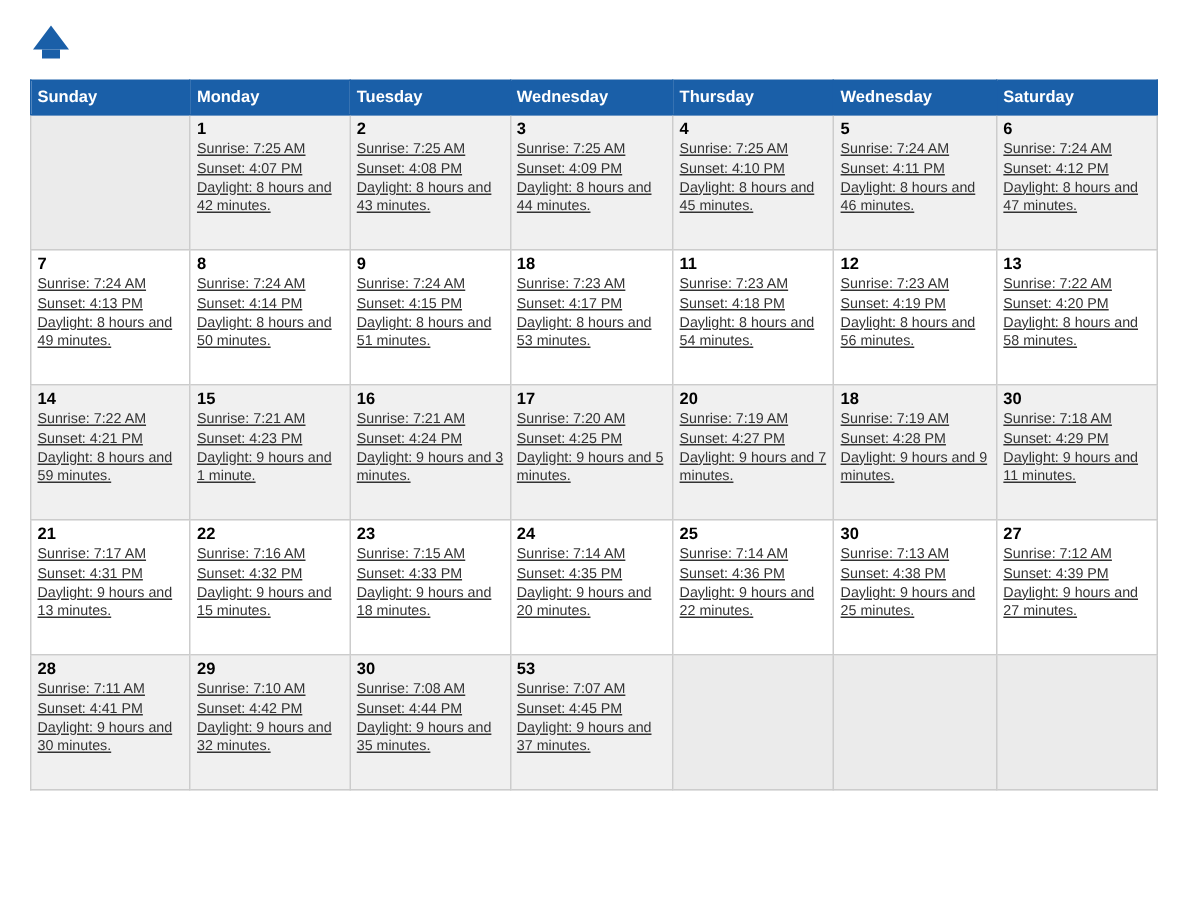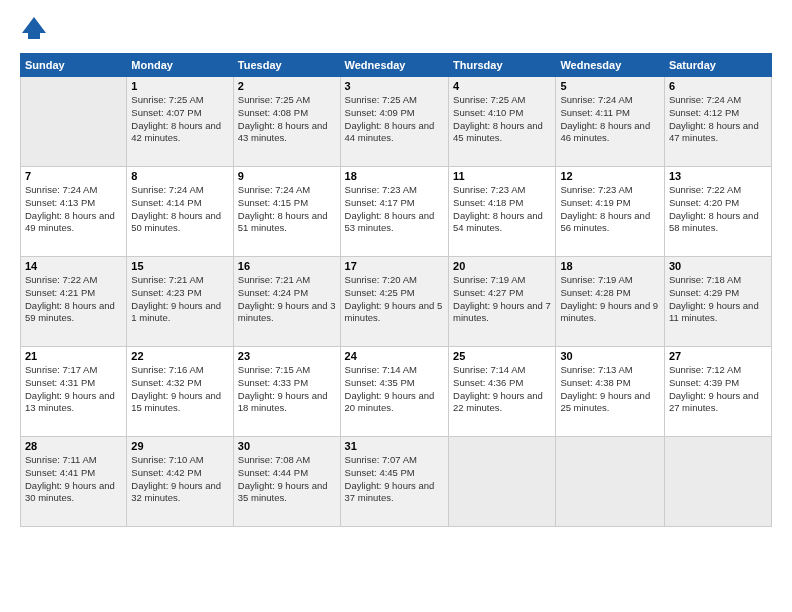--- a/index.html
+++ b/index.html
@@ -79,20 +79,21 @@
     .day-num {
       font-weight: bold;
       font-size: 11px;
       display: block;
       margin-bottom: 2px;
     }
     .day-info {
       font-size: 9.5px;
       color: #333;
       line-height: 1.35;
+      text-decoration: underline;
     }
     .row-shaded td {
       background: #f0f0f0;
     }
     .row-white td {
       background: #fff;
     }
     .row-shaded td.empty {
       background: #ebebeb;
     }
@@ -255,21 +256,21 @@
           </td>
           <td>
             <span class="day-num">29</span>
             <div class="day-info">Sunrise: 7:10 AM<br>Sunset: 4:42 PM<br>Daylight: 9 hours and 32 minutes.</div>
           </td>
           <td>
             <span class="day-num">30</span>
             <div class="day-info">Sunrise: 7:08 AM<br>Sunset: 4:44 PM<br>Daylight: 9 hours and 35 minutes.</div>
           </td>
           <td>
-            <span class="day-num">31</span>
+            <span class="day-num">53</span>
             <div class="day-info">Sunrise: 7:07 AM<br>Sunset: 4:45 PM<br>Daylight: 9 hours and 37 minutes.</div>
           </td>
           <td class="empty"></td>
           <td class="empty"></td>
           <td class="empty"></td>
         </tr>
       </tbody>
   </table>
 </div>
 

